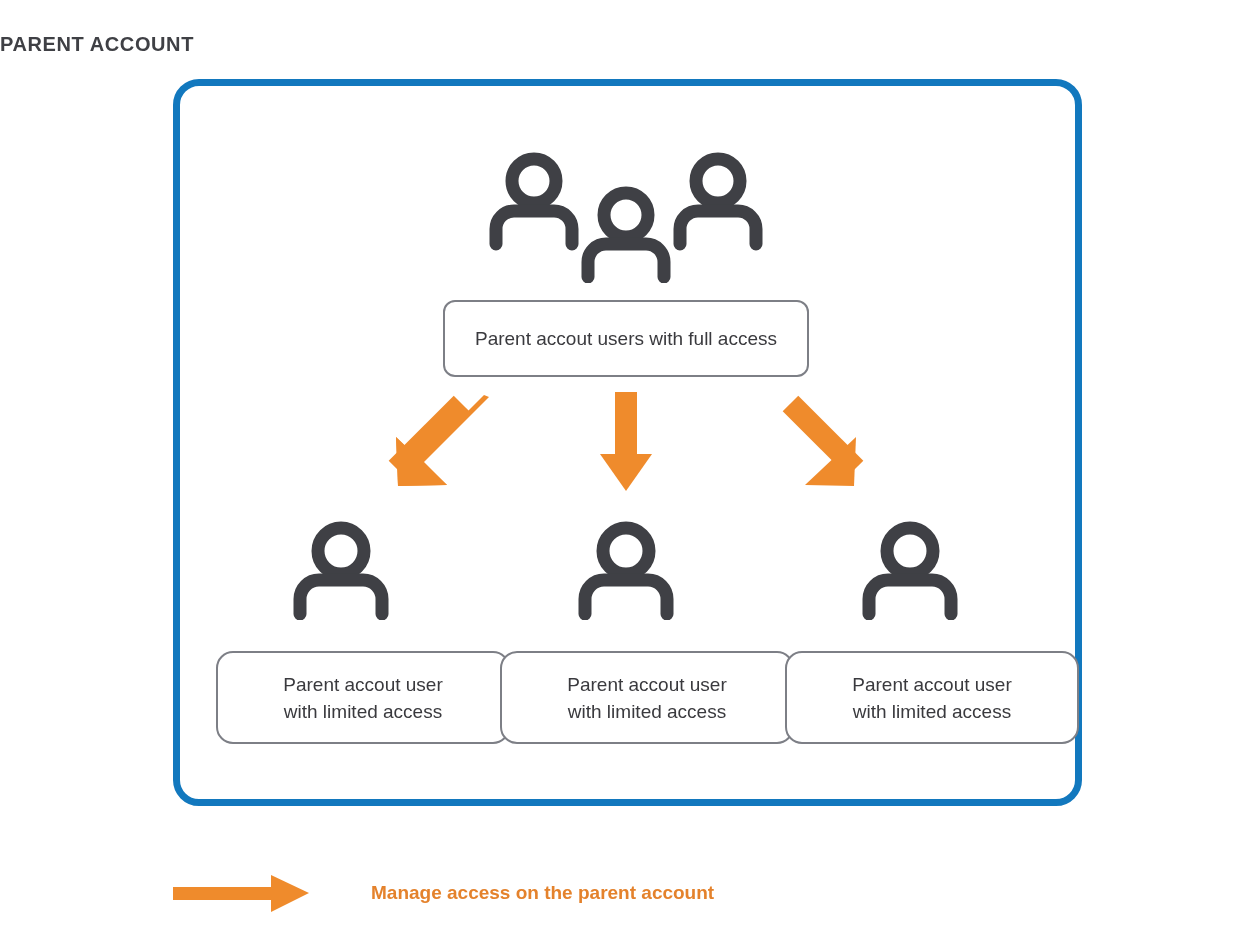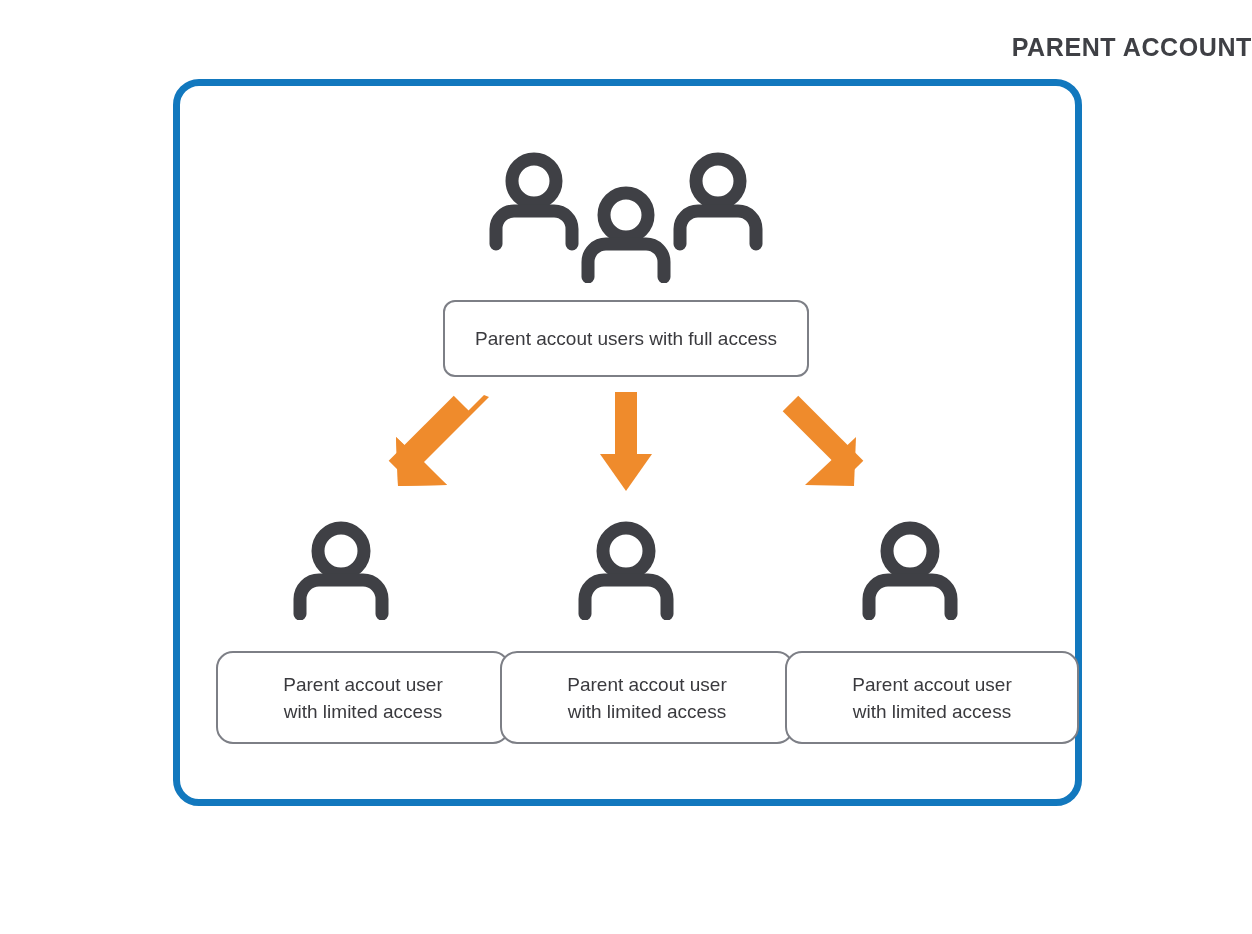--- a/index.html
+++ b/index.html
@@ -20,22 +20,22 @@
     width: 1252px;
     height: 934px;
   }
 
   
   .page-title {
     position: absolute;
     left: 0;
     top: 33px;
     width: 1252px;
-    text-align: right;
-    font-size: 25px;
+    text-align: left;
+    font-size: 20px;
     font-weight: bold;
     letter-spacing: 0.6px;
     color: #3f4045;
   }
 
   
   .blue-frame {
     position: absolute;
     left: 173px;
     top: 79px;
@@ -213,14 +213,21 @@
       <span>with limited access</span>
     </span>
   </div>
   <div class="label-box label-bottom label-b3">
     <span>
       <span>Parent accout user</span><br>
       <span>with limited access</span>
     </span>
   </div>
 
+  <div class="legend">
+    <svg class="legend-arrow" viewBox="0 0 140 44">
+      <rect x="0" y="16" width="104" height="13" fill="#ef8b2c"></rect>
+      <polygon points="98,4 98,41 136,22" fill="#ef8b2c"></polygon>
+    </svg>
+    <div class="legend-text">Manage access on the parent account</div>
+  </div>
 
 </div>
 
 </body></html>

